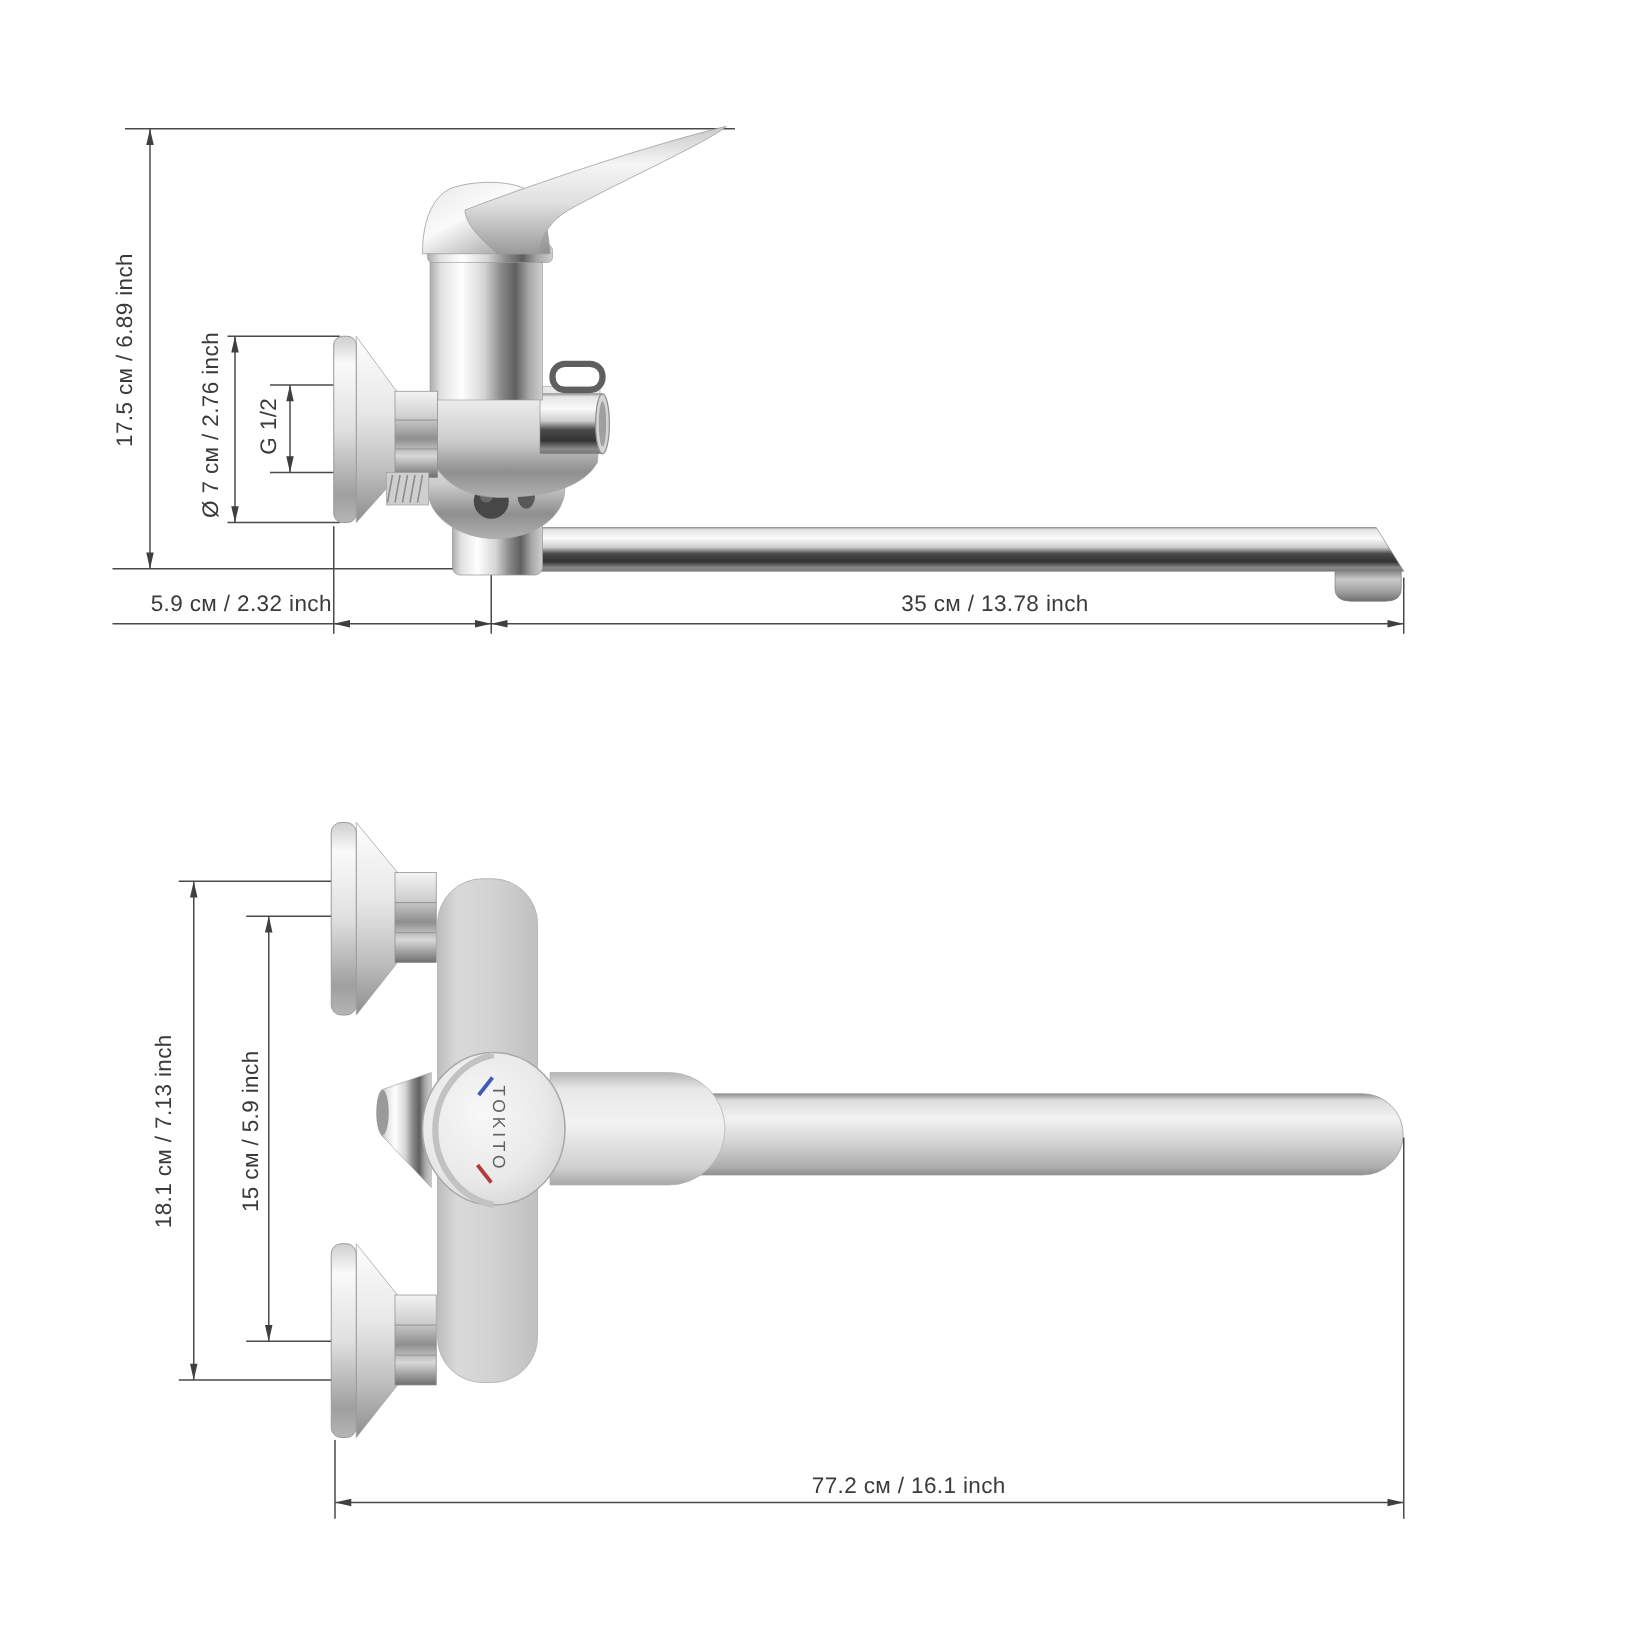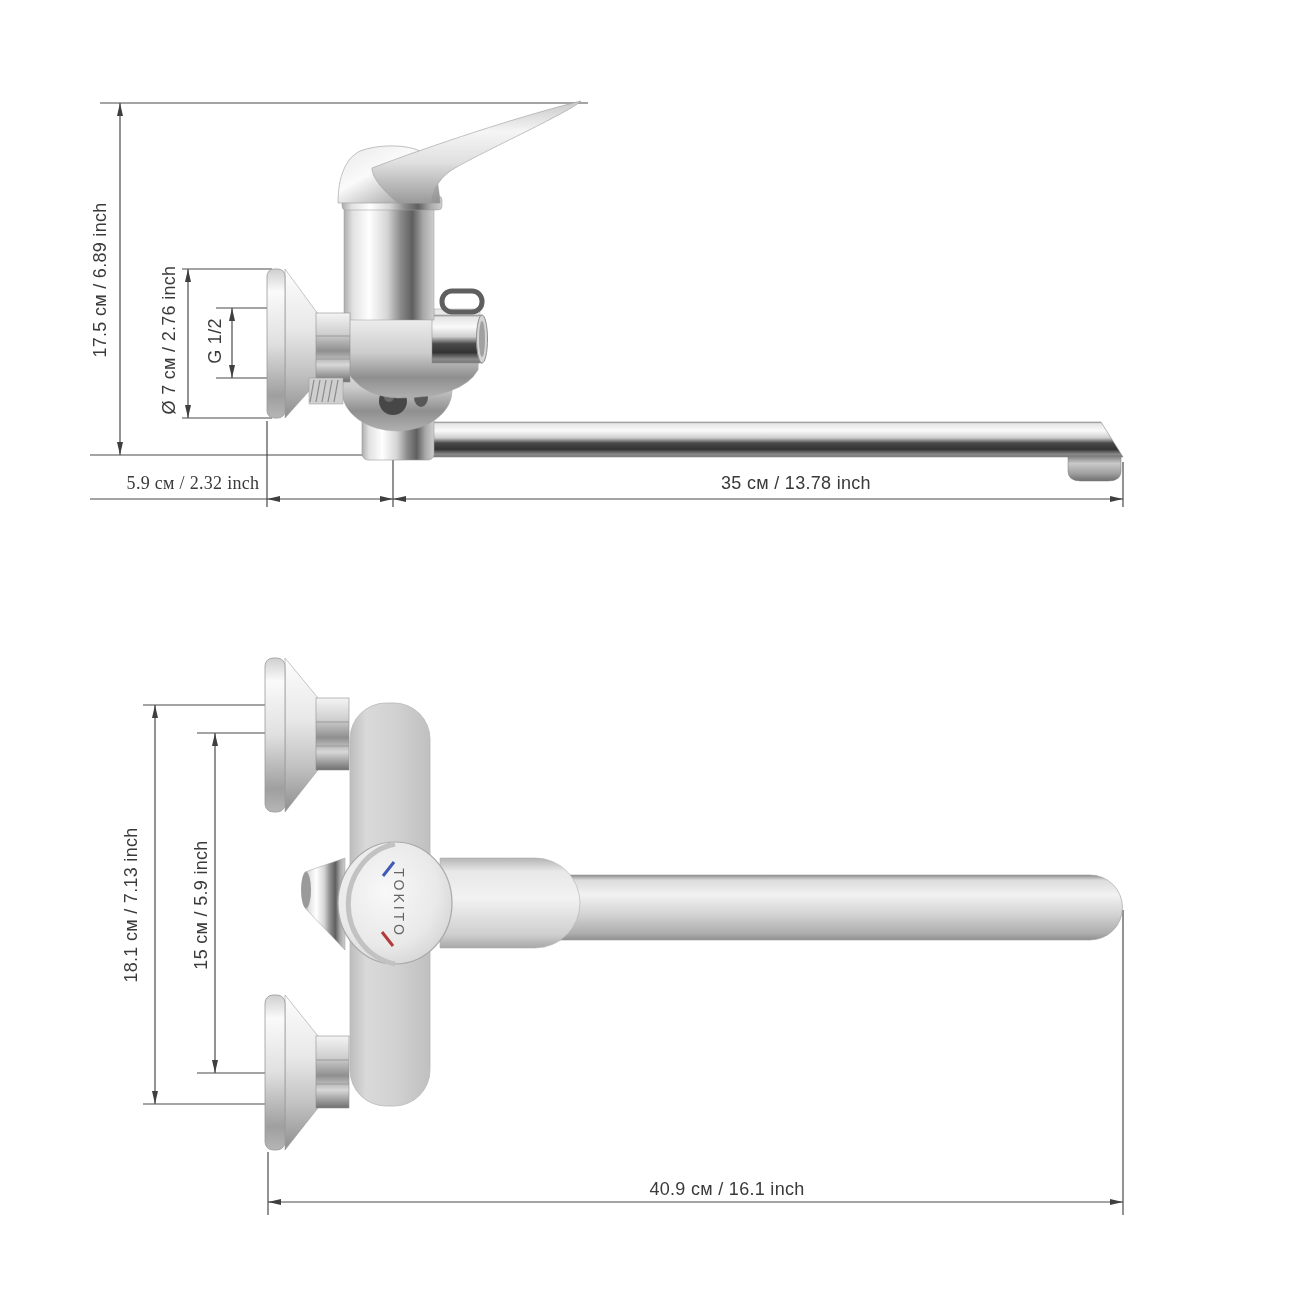--- a/index.html
+++ b/index.html
@@ -233,20 +233,20 @@
     <ellipse cx="395" cy="903" rx="57" ry="61" fill="url(#gKnob)" stroke="#a8a8a8" stroke-width="1.2"></ellipse>
     <path d="M395,844 A57,61 0 0 0 395,964" fill="none" stroke="#c2c2c2" stroke-width="5"></path>
     <line x1="383" y1="876" x2="394" y2="862" stroke="#3f5bb5" stroke-width="3"></line>
     <line x1="382" y1="932" x2="393" y2="946" stroke="#b33a3a" stroke-width="3"></line>
   </g>
 </svg>
 
 <div class="dim vert" style="left:100px;top:280px;">17.5 см / 6.89 inch</div>
 <div class="dim vert" style="left:169px;top:340px;">Ø 7 см / 2.76 inch</div>
 <div class="dim vert" style="left:215px;top:341px;">G 1/2</div>
-<div class="dim" style="left:193px;top:483px;font-family:Liberation Serif, serif;">5.9 см / 2.32 inch</div>
+<div class="dim" style="left:193px;top:483px;">5.9 см / 2.32 inch</div>
 <div class="dim" style="left:796px;top:483px;text-align:right;">35 см / 13.78 inch</div>
 <div class="dim vert" style="left:131px;top:905px;">18.1 см / 7.13 inch</div>
 <div class="dim vert" style="left:201px;top:905px;">15 см / 5.9 inch</div>
-<div class="dim" style="left:727px;top:1189px;">40.9 см / 16.1 inch</div>
+<div class="dim" style="left:727px;top:1189px;">77.2 см / 16.1 inch</div>
 <div class="brand" style="left:399px;top:903px;">TOKITO</div>
 
 </div>
 
 </body></html>

